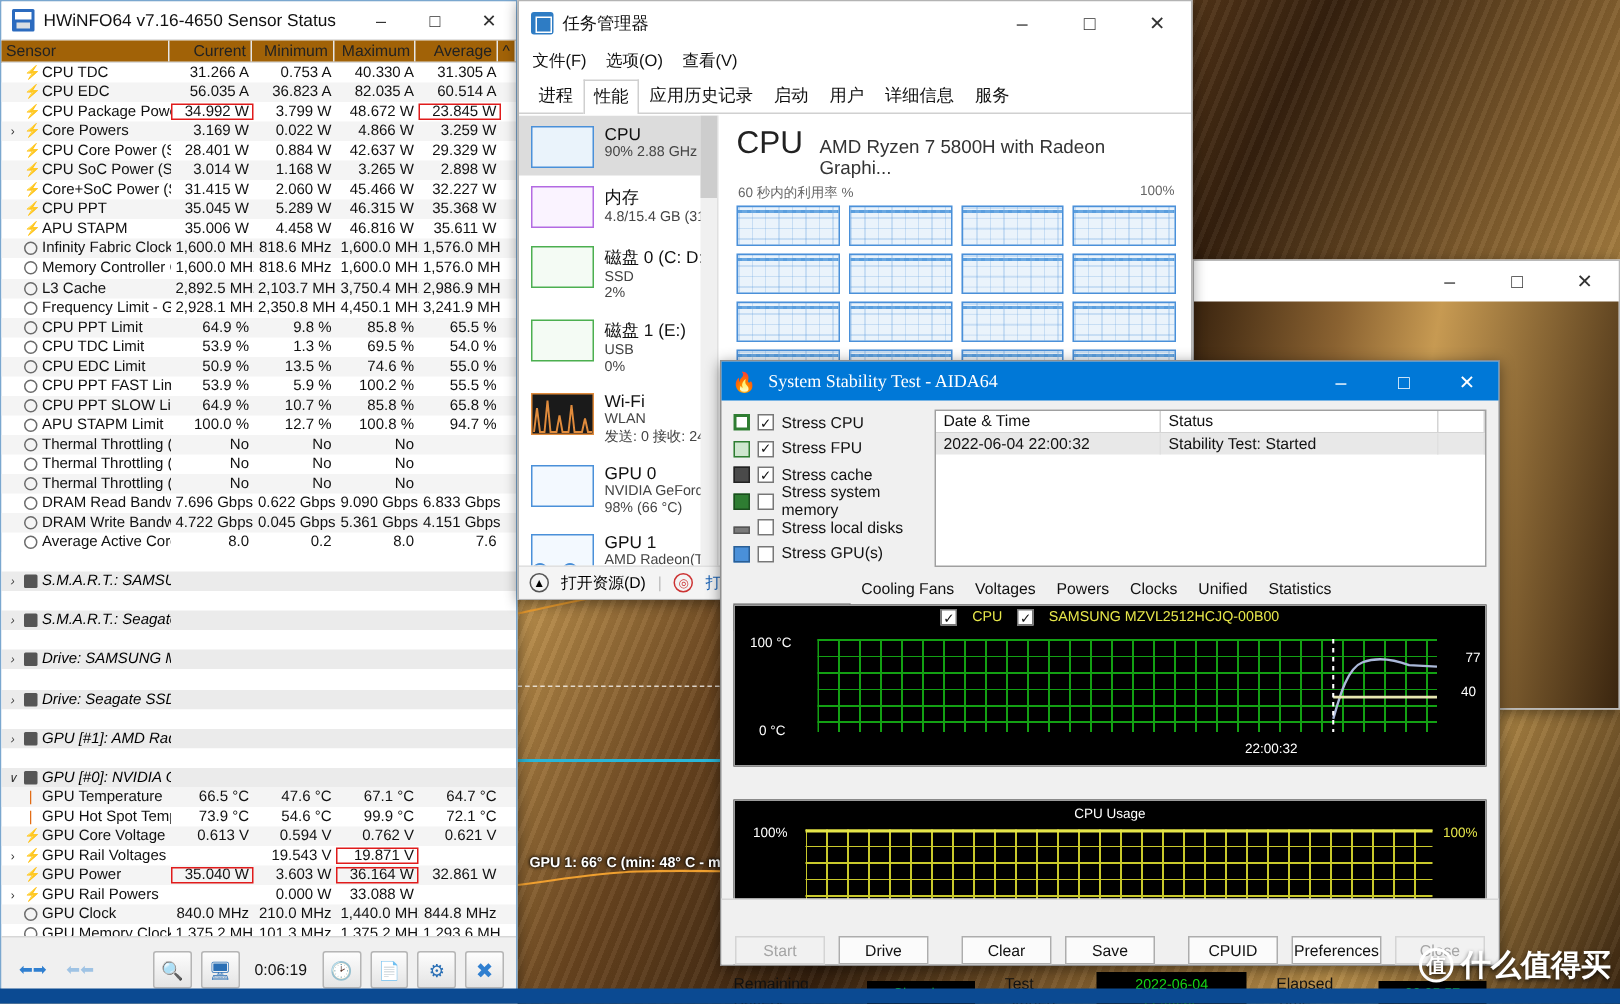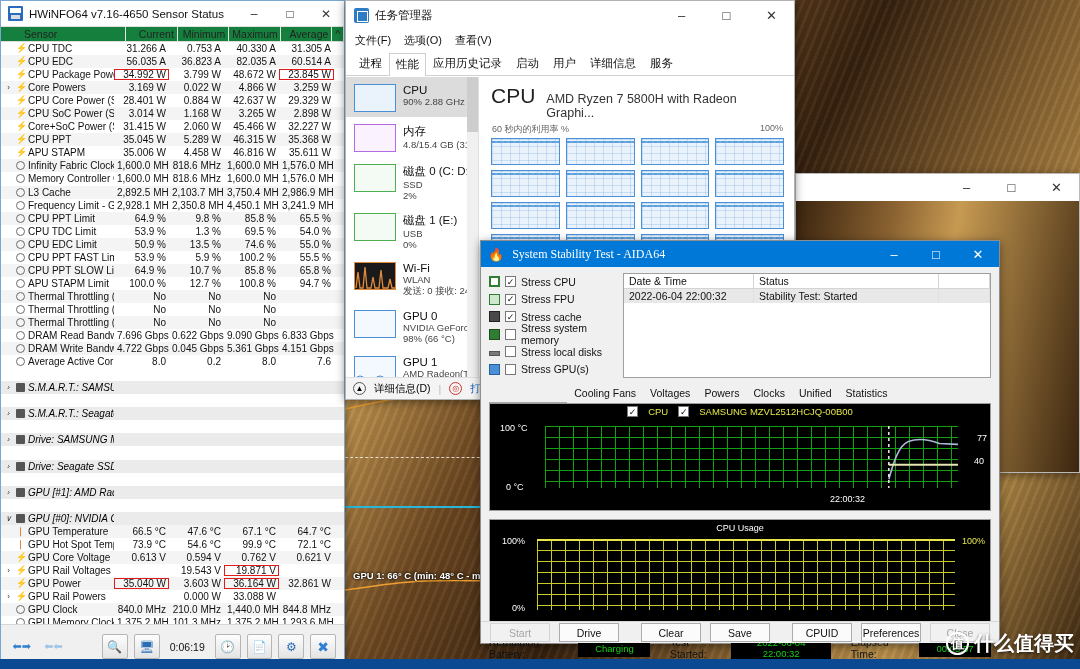--- a/index.html
+++ b/index.html
@@ -35,22 +35,22 @@
 
   
   #hwinfo { left:0; top:0; width:345px; height:669px; border:1px solid #7aa7cf; background:#f3f3f3; z-index:20;}
   #hwinfo .titlebar { height:26px; border-bottom:1px solid #e2e2e2; }
   #hwinfo .tb-title { font-size:11.5px; padding-left:6px; }
   .hw-ico { width:15px; height:15px; margin-left:7px; background:#2b6bbf; border-radius:1px; position:relative; }
   .hw-ico::before{content:"";position:absolute;left:2px;top:2px;width:11px;height:5px;background:#fff;}
   .hw-ico::after{content:"";position:absolute;left:3px;top:9px;width:9px;height:4px;background:#d8dde2;}
   #hwinfo .wbtn { width:36px; height:26px; font-size:12px; }
 
-  .hw-head { display:flex; background:#15803d; border-bottom:1px solid #dcdcdc; height:15px;
-             font-size:10.5px; color:#222;padding-left:20px; }
+  .hw-head { display:flex; background:#a16207; border-bottom:1px solid #dcdcdc; height:15px;
+             font-size:10.5px; color:#222; }
   .hw-head div { padding:1px 3px 0 3px; border-right:1px solid #e6e6e6; overflow:hidden; white-space:nowrap;}
   .c-sensor{ width:113px; }
   .c-val { width:55px; text-align:right; }
   .c-scroll{ width:12px; text-align:center; border-right:none; }
 
   .hw-rows { position:absolute; left:0; right:0; top:41px; bottom:44px; overflow:hidden; background:#fff;}
   .hw-row { display:flex; height:13.05px; font-size:10px; color:#111; align-items:center; }
   .hw-row.alt { background:#f4f4f4; }
   .hw-row.group { background:#ebebeb; font-style:italic; color:#000; }
   .hw-row.blank { background:#fff; }
@@ -139,21 +139,21 @@
   .si.fpu{ background:#cfe6cf; border:1px solid #2f7d32;}
   .si.cache{ background:#4a4a4a; border:1px solid #222;}
   .si.mem{ background:#2e7d32; border:1px solid #1b4d1e;}
   .si.disk{ background:#7a7a7a; border:1px solid #555; height:5px; margin-top:3px;}
   .si.gpu{ background:#4a90d9; border:1px solid #2a5f96;}
   .cbx{ width:11px;height:11px;flex:0 0 11px;border:1px solid #777;background:#fff;
         display:inline-flex;align-items:center;justify-content:center;font-size:9px;color:#111;}
   .log{ flex:1; border:1px solid #a0a0a0; background:#fff; }
   .log-head{ display:flex; font-size:10.5px; color:#111; border-bottom:1px solid #d4d4d4;}
   .log-head div{ padding:1px 5px; border-right:1px solid #d4d4d4;}
-  .lh1{ width:130px;} .lh2{ width:185px;} .lh3{ flex:1;}
+  .lh1{ width:150px;} .lh2{ width:185px;} .lh3{ flex:1;}
   .log-row{ display:flex; font-size:10.5px; color:#111; background:#e8e8e8;}
   .log-row div{ padding:1px 5px; border-right:1px solid #e0e0e0;}
   .aida-tabs{ display:flex; margin:6px 0 0; font-size:10.5px; }
   .a-tab{ padding:2px 6px 3px; border:1px solid transparent; color:#111; }
   .a-tab.active{ background:#fff; border-color:#a9a9a9; border-bottom-color:#fff; position:relative; top:18px;}
   .graph{ background:#000; border:1px solid #9c9c9c; position:relative; overflow:hidden;}
   .grid-green{
     background-image:
       repeating-linear-gradient(to right, #13a013 0 1px, transparent 1px 14px),
       repeating-linear-gradient(to bottom, #13a013 0 1px, transparent 1px 11px);
@@ -163,22 +163,22 @@
       repeating-linear-gradient(to right, #c9c92b 0 1px, transparent 1px 14px),
       repeating-linear-gradient(to bottom, #c9c92b 0 1px, transparent 1px 11px);
   }
   .g-lbl{ position:absolute; color:#fff; font-size:9px; }
   .g-lbl.ylw{ color:#e6e64a; }
   .g-legend{ position:absolute; top:2px; left:0; right:0; display:flex; gap:10px;
              justify-content:center; color:#e6e64a; font-size:9.5px; align-items:center;}
   .g-legend .cbx{ background:#fff; }
   .stat-row{ display:flex; align-items:center; gap:6px; font-size:10.5px; color:#111; margin-top:5px;}
   .stat-val{ background:#000; color:#15d415; font-size:9.5px; padding:3px 9px; min-width:72px; text-align:center;}
-  .aida-btns{ position:absolute; left:0; right:0; bottom:0; height:22px; background:#f0f0f0;
-     border-top:1px solid #d6d6d6; display:flex; align-items:center; gap:9px; padding:0 9px;}
+  .aida-btns{ position:absolute; left:0; right:0; bottom:0; height:44px; background:#f0f0f0;
+     border-top:1px solid #d6d6d6; display:flex; align-items:flex-end; gap:9px; padding:0 9px;}
   .abtn{ min-width:60px; height:19px; border:1px solid #adadad; background:#fbfbfb;
          font-size:10.5px; color:#111; display:flex; align-items:center; justify-content:center;}
   .abtn.dis{ color:#a5a5a5; background:#f1f1f1; border-color:#d4d4d4;}
   .abtn.close{ margin-left:auto; }
 
   
   .osd{ position:absolute; color:#fff; font-size:9.5px; font-weight:bold; z-index:18;
         text-shadow:0 0 3px #000,0 0 2px #000; white-space:nowrap; }
   .osd-line{ position:absolute; z-index:17; }
 
@@ -338,21 +338,21 @@
         <div class="cpu-cell"></div>
         <div class="cpu-cell"></div>
         <div class="cpu-cell"></div>
         <div class="cpu-cell"></div>
         <div class="cpu-cell"></div>
         <div class="cpu-cell"></div>
       </div>
     </div>
     <div class="tm-foot">
       <span class="circ">▲</span>
-      <span>详细信息(D)</span>
+      <span>打开资源(D)</span>
       <span style="color:#bbb">|</span>
       <span class="circ red">◎</span>
       <span style="color:#1b63b5">打开资源</span>
     </div>
   </div>
 </div>
 
 <div class="win" id="hwinfo">
   <div class="titlebar">
     <span class="hw-ico"></span>
@@ -940,21 +940,21 @@
       <div class="g-lbl" style="right:6px; top:52px;">40</div>
       <div class="grid-green" style="position:absolute; left:55px; right:32px; top:22px; bottom:22px;">
         <svg width="100%" height="100%" viewBox="0 0 400 64" preserveAspectRatio="none" style="display:block">
           <path d="M333,55 C337,40 342,20 352,16 C362,12 372,14 382,18 L400,19" stroke="#aab8d8" stroke-width="1.6" fill="none" vector-effect="non-scaling-stroke"></path>
           <path d="M333,40 L400,40" stroke="#e6e6b0" stroke-width="1.8" fill="none" vector-effect="non-scaling-stroke"></path>
           <line x1="333" y1="0" x2="333" y2="64" stroke="#ffffff" stroke-width="1.4" stroke-dasharray="3,3" vector-effect="non-scaling-stroke"></line>
         </svg>
       </div>
     </div>
 
-    <div class="graph" style="height:110px; margin-top:8px;">
+    <div class="graph" style="height:110px; margin-top:22px;">
       <div class="g-lbl" style="left:0; right:0; top:3px; text-align:center;">CPU Usage</div>
       <div class="g-lbl" style="left:12px; top:16px;">100%</div>
       <div class="g-lbl" style="left:22px; top:83px;">0%</div>
       <div class="g-lbl ylw" style="right:5px; top:16px;">100%</div>
       <div class="grid-yellow" style="position:absolute; left:47px; right:35px; top:19px; bottom:18px;"></div>
       <div style="position:absolute; left:47px; right:35px; top:19px; height:2px; background:#e6e64a;"></div>
     </div>
 
     <div class="stat-row">
       <span>Remaining Battery:</span>

